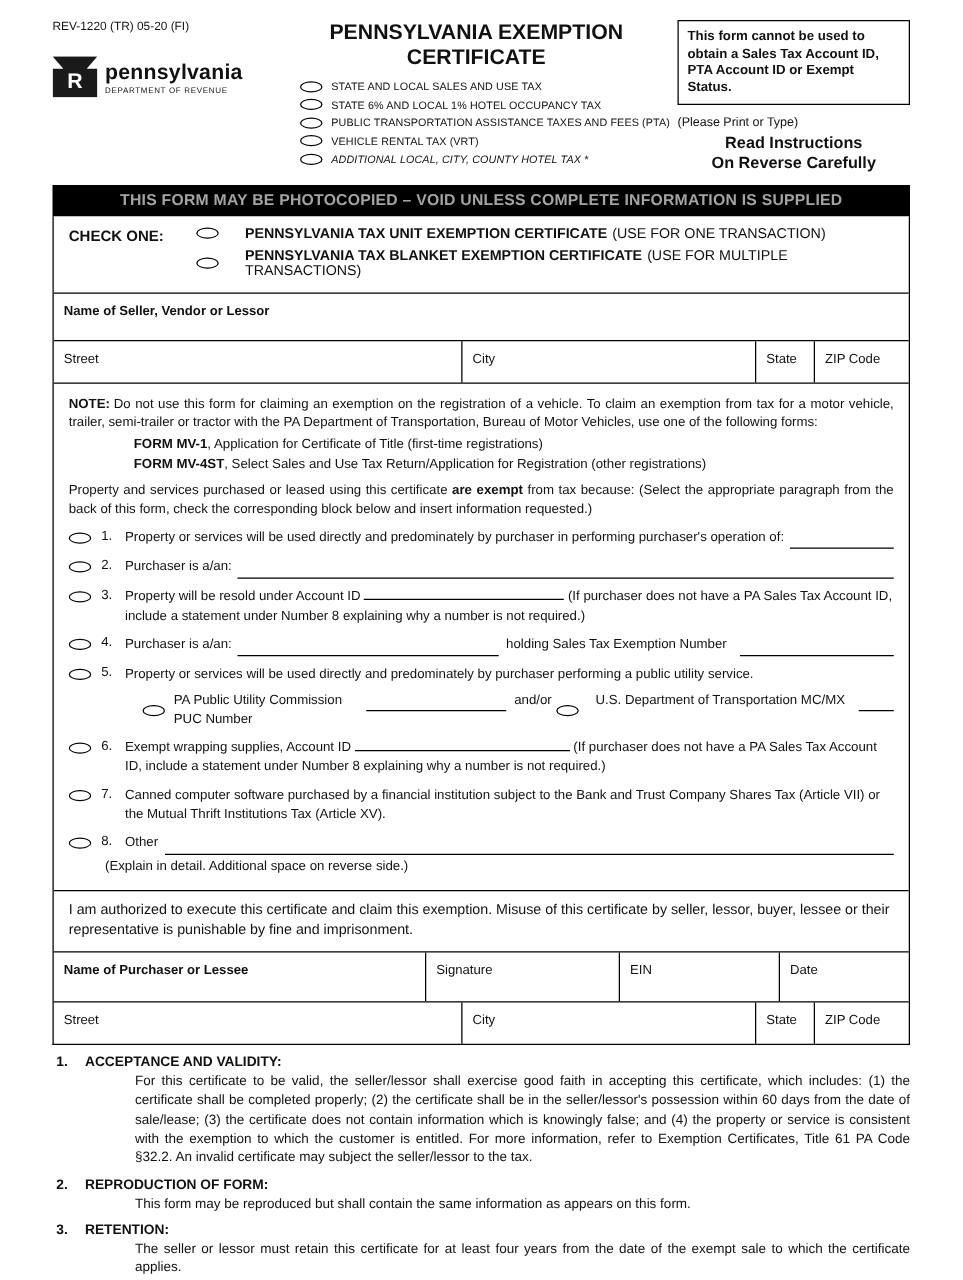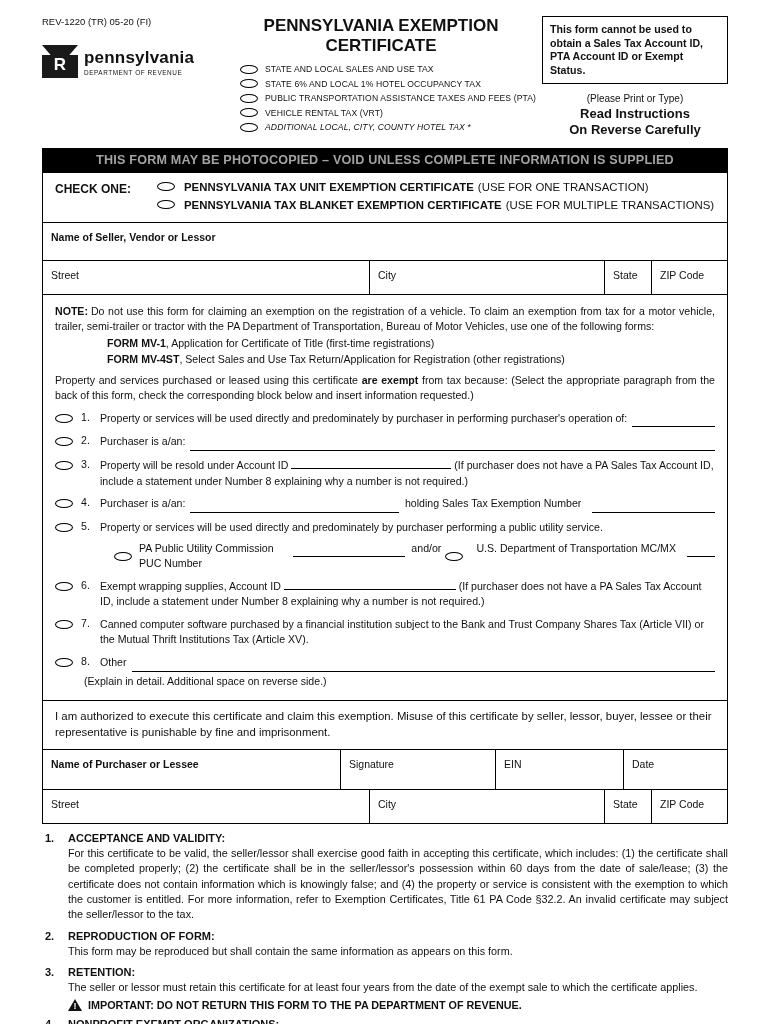--- a/index.html
+++ b/index.html
@@ -21,36 +21,36 @@
 
   .hdr-center { flex:1; padding:0 6px; }
   .title { text-align:center; font-weight:bold; font-size:17px; line-height:1.15; }
   .tax-list { margin:9px 0 0 14px; }
   .tax-row { display:flex; align-items:center; gap:7px; margin-top:4.5px; }
   .tax-lbl { font-size:8.6px; letter-spacing:.1px; }
   .tax-lbl.it { font-style:italic; }
 
   .hdr-right { width:186px; }
   .notice-box { border:1.6px solid #000; padding:6px 7px; font-weight:bold; font-size:10.6px; line-height:1.28; }
-  .print-note { text-align:center; font-size:10px; margin-top:9px; }
+  .print-note { font-size:10px; margin-top:9px; }
   .read-note { text-align:center; font-weight:bold; font-size:13px; line-height:1.25; margin-top:2px; }
 
   
   .banner { margin-top:9px; background:#000; color:#a3a3a3; font-weight:bold;
             font-size:12.6px; text-align:center; padding:5px 0 6px; letter-spacing:.2px; }
   .mainbox { border:1.6px solid #000; border-top:none; }
   .sec { border-top:1.3px solid #000; }
   .sec.first { border-top:none; }
 
   .oval { display:inline-block; width:18px; height:9px; border:1.3px solid #000;
           border-radius:50%; background:#fff; flex:none; }
 
   .checkone { padding:8px 10px 5px 12px; display:flex; gap:26px; }
   .co-label { font-weight:bold; font-size:12px; padding-top:1px; white-space:nowrap; }
-  .co-opt { display:flex; align-items:center; gap:9px; margin-bottom:6px; font-size:11.4px; }
+  .co-opt { display:flex; align-items:center; gap:21px; margin-bottom:6px; font-size:11.4px; }
   .co-bold { font-weight:bold; }
   .co-rest { margin-left:4px; }
 
   .row { display:flex; }
   .cell { padding:4px 8px; }
   .row > .cell + .cell { border-left:1.3px solid #000; }
   .lbl { font-size:10.5px; }
   .bold-lbl { font-weight:bold; }
   .name-row { height:38px; }
   .addr-row { height:34px; }
@@ -93,21 +93,21 @@
   .paren-line { margin-left:-16px; margin-top:2px; }
 
   .auth { padding:8px 12px; font-size:11.4px; line-height:1.4; }
 
   
   .instr { margin-top:8px; }
   .ins { display:flex; margin-top:7px; }
   .ins-num { width:26px; font-weight:bold; font-size:11px; flex:none; padding-left:3px; }
   .ins-body { flex:1; }
   .ins-title { font-weight:bold; font-size:11px; }
-  .ins-text { font-size:10.8px; line-height:1.42; text-align:justify; margin-top:2px; }
+  .ins-text { font-size:10.8px; line-height:1.42; text-align:justify; margin-top:2px;margin-left:40px; }
   .important { display:flex; align-items:center; gap:6px; font-weight:bold; font-size:10.8px; margin-top:4px; }
   .warn-icon { position:relative; width:0; height:0; border-left:7px solid transparent;
                border-right:7px solid transparent; border-bottom:12px solid #111; flex:none; }
   .warn-icon::after { content:"!"; position:absolute; left:-1.5px; top:1.5px; color:#fff;
                       font-size:9px; font-weight:bold; }
 </style>
 </head>
 <body>
 
 <div class="page">

